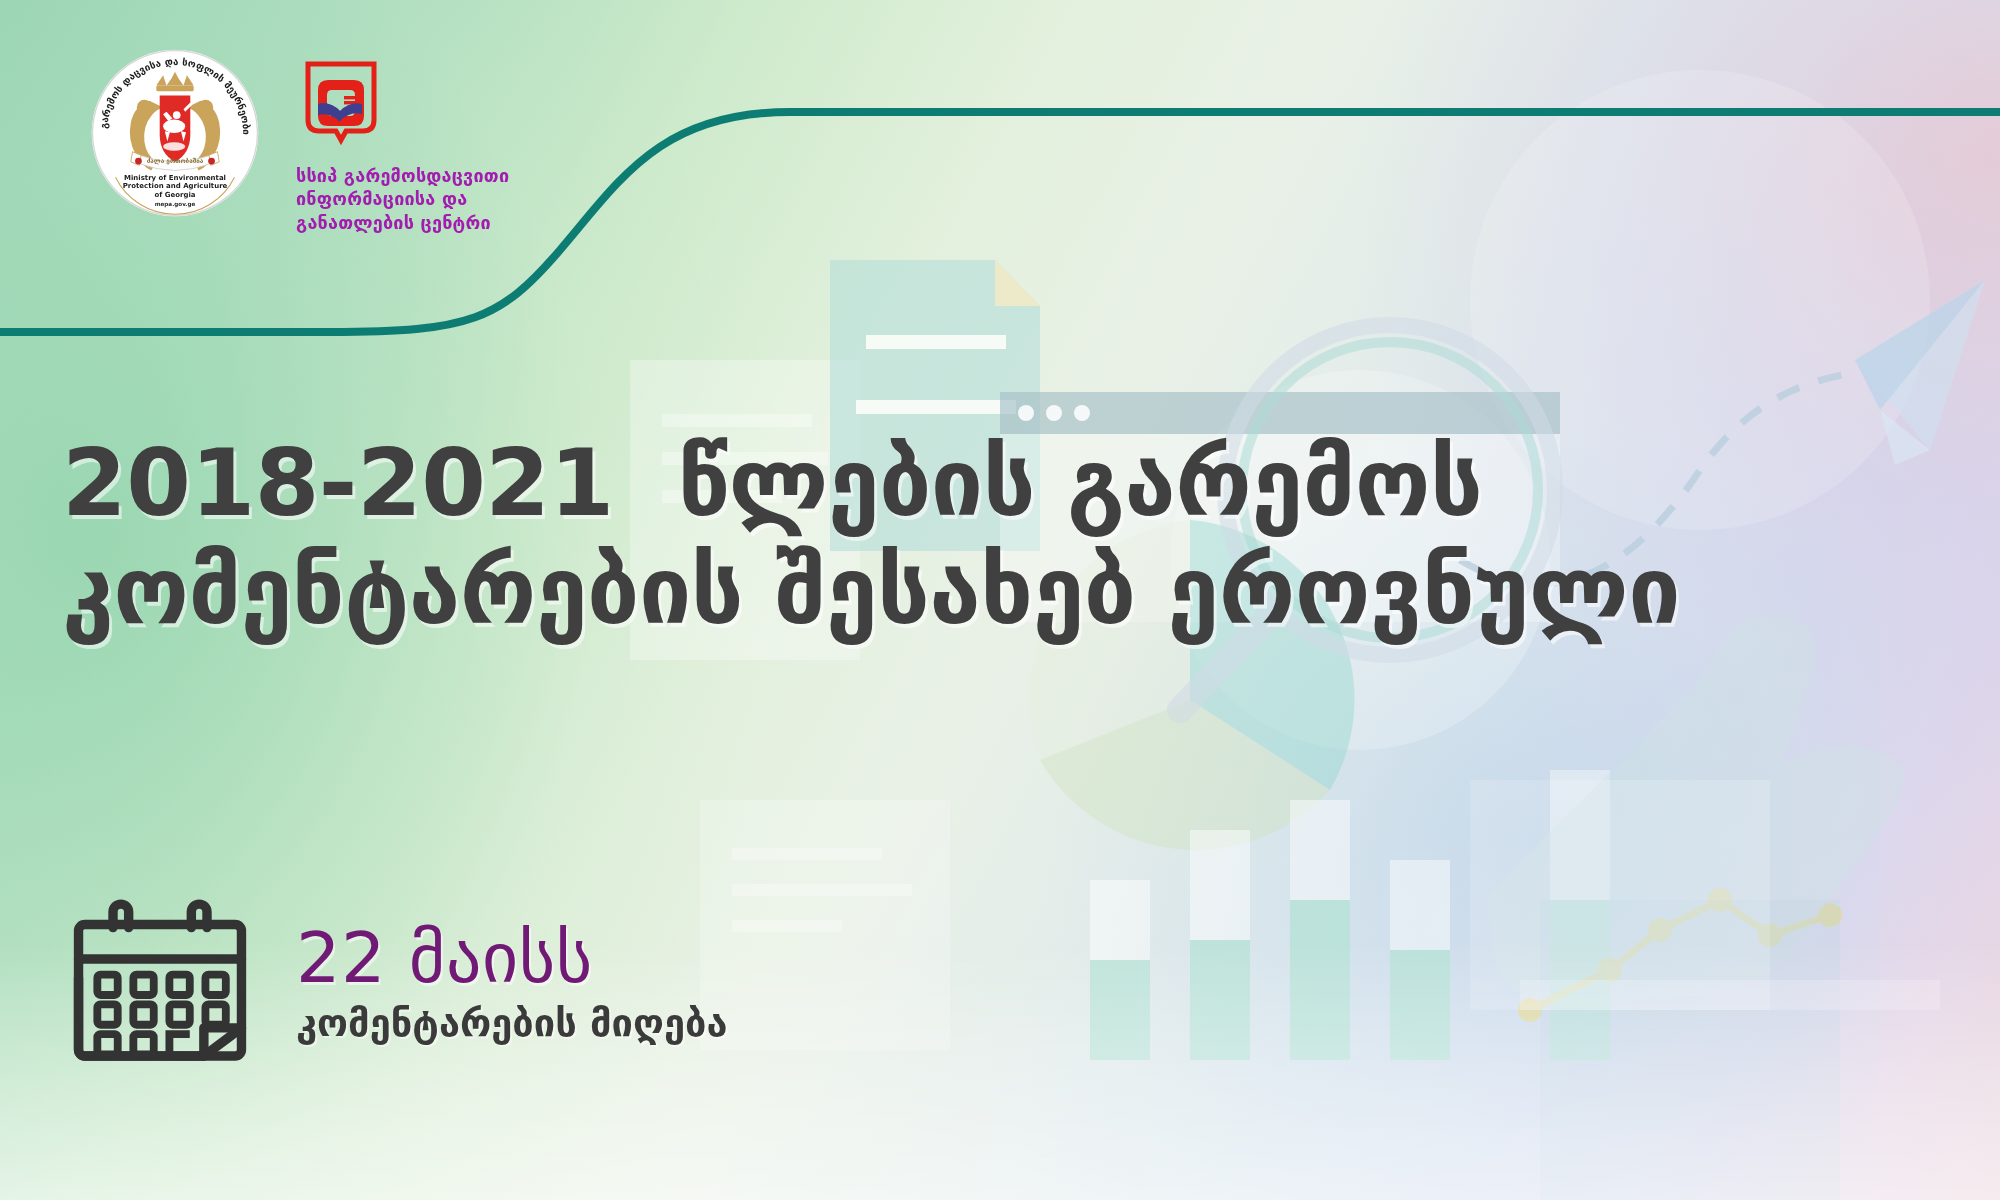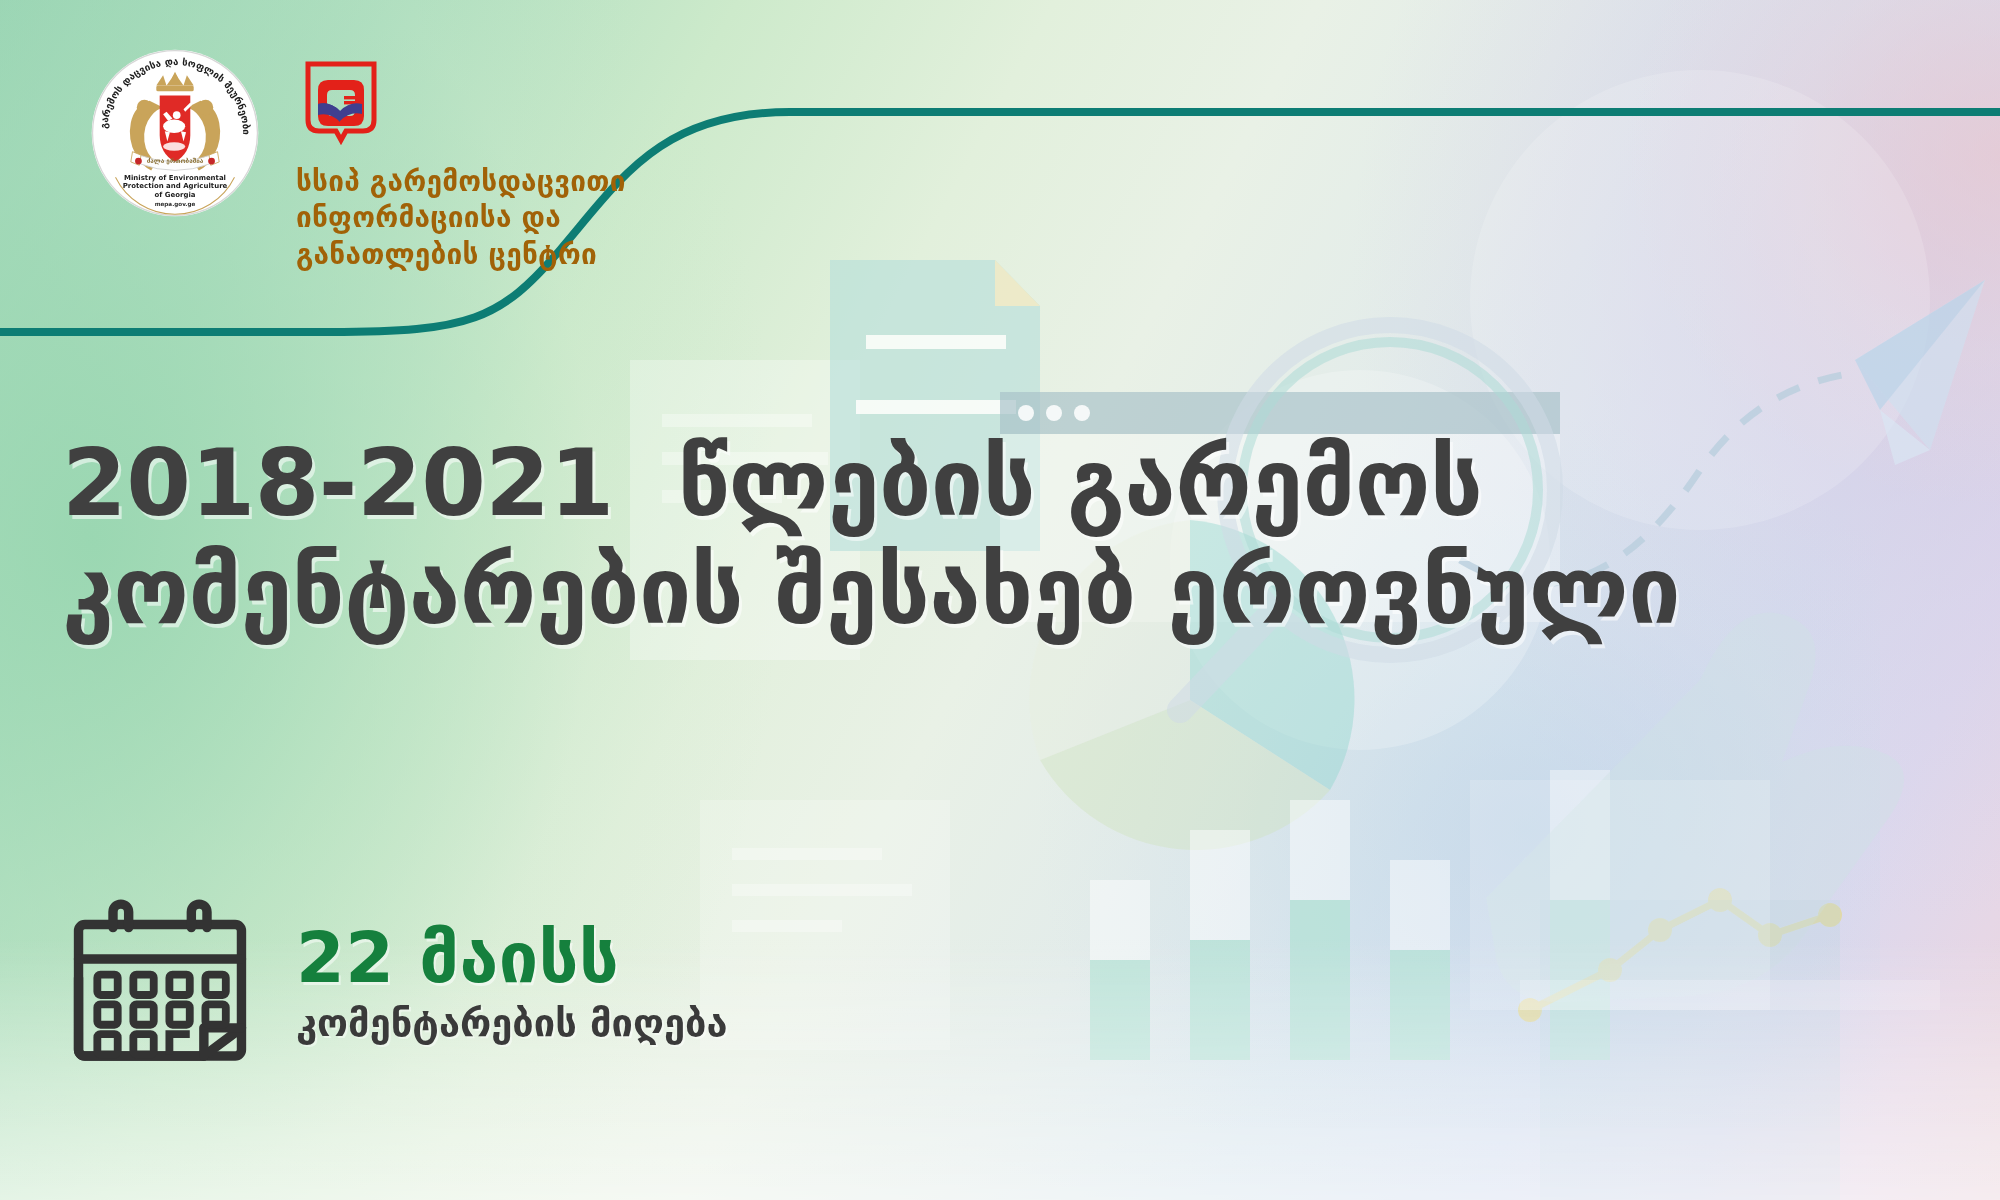--- a/index.html
+++ b/index.html
@@ -122,22 +122,22 @@
     flex-direction: column;
     align-items: flex-start;
   }
   .shield-mark {
     width: 74px;
     height: 88px;
     margin-left: 8px;
   }
   .center-name {
     margin-top: 16px;
-    color: #a16207;
-    font-size: 28px;
+    color: #a21caf;
+    font-size: 18px;
     font-weight: 700;
     line-height: 1.30;
     letter-spacing: 0.2px;
     white-space: pre-line;
   }
 
   
   .headline {
     position: absolute;
     left: 62px;
@@ -162,23 +162,23 @@
     left: 66px;
     top: 890px;
     display: flex;
     align-items: center;
     gap: 42px;
     z-index: 15;
   }
   .cal-icon { width: 188px; height: 188px; flex: 0 0 auto; }
   .date-text { display: flex; flex-direction: column; }
   .date-main {
-    color: #15803d;
+    color: #701a75;
     font-size: 70px;
-    font-weight: 700;
+    font-weight: 400;
     line-height: 1.0;
     letter-spacing: 0.5px;
     text-shadow: 2px 3px 0 rgba(255,255,255,0.5);
   }
   .date-sub {
     margin-top: 10px;
     color: #3a3a3a;
     font-size: 38px;
     font-weight: 700;
     line-height: 1.1;

